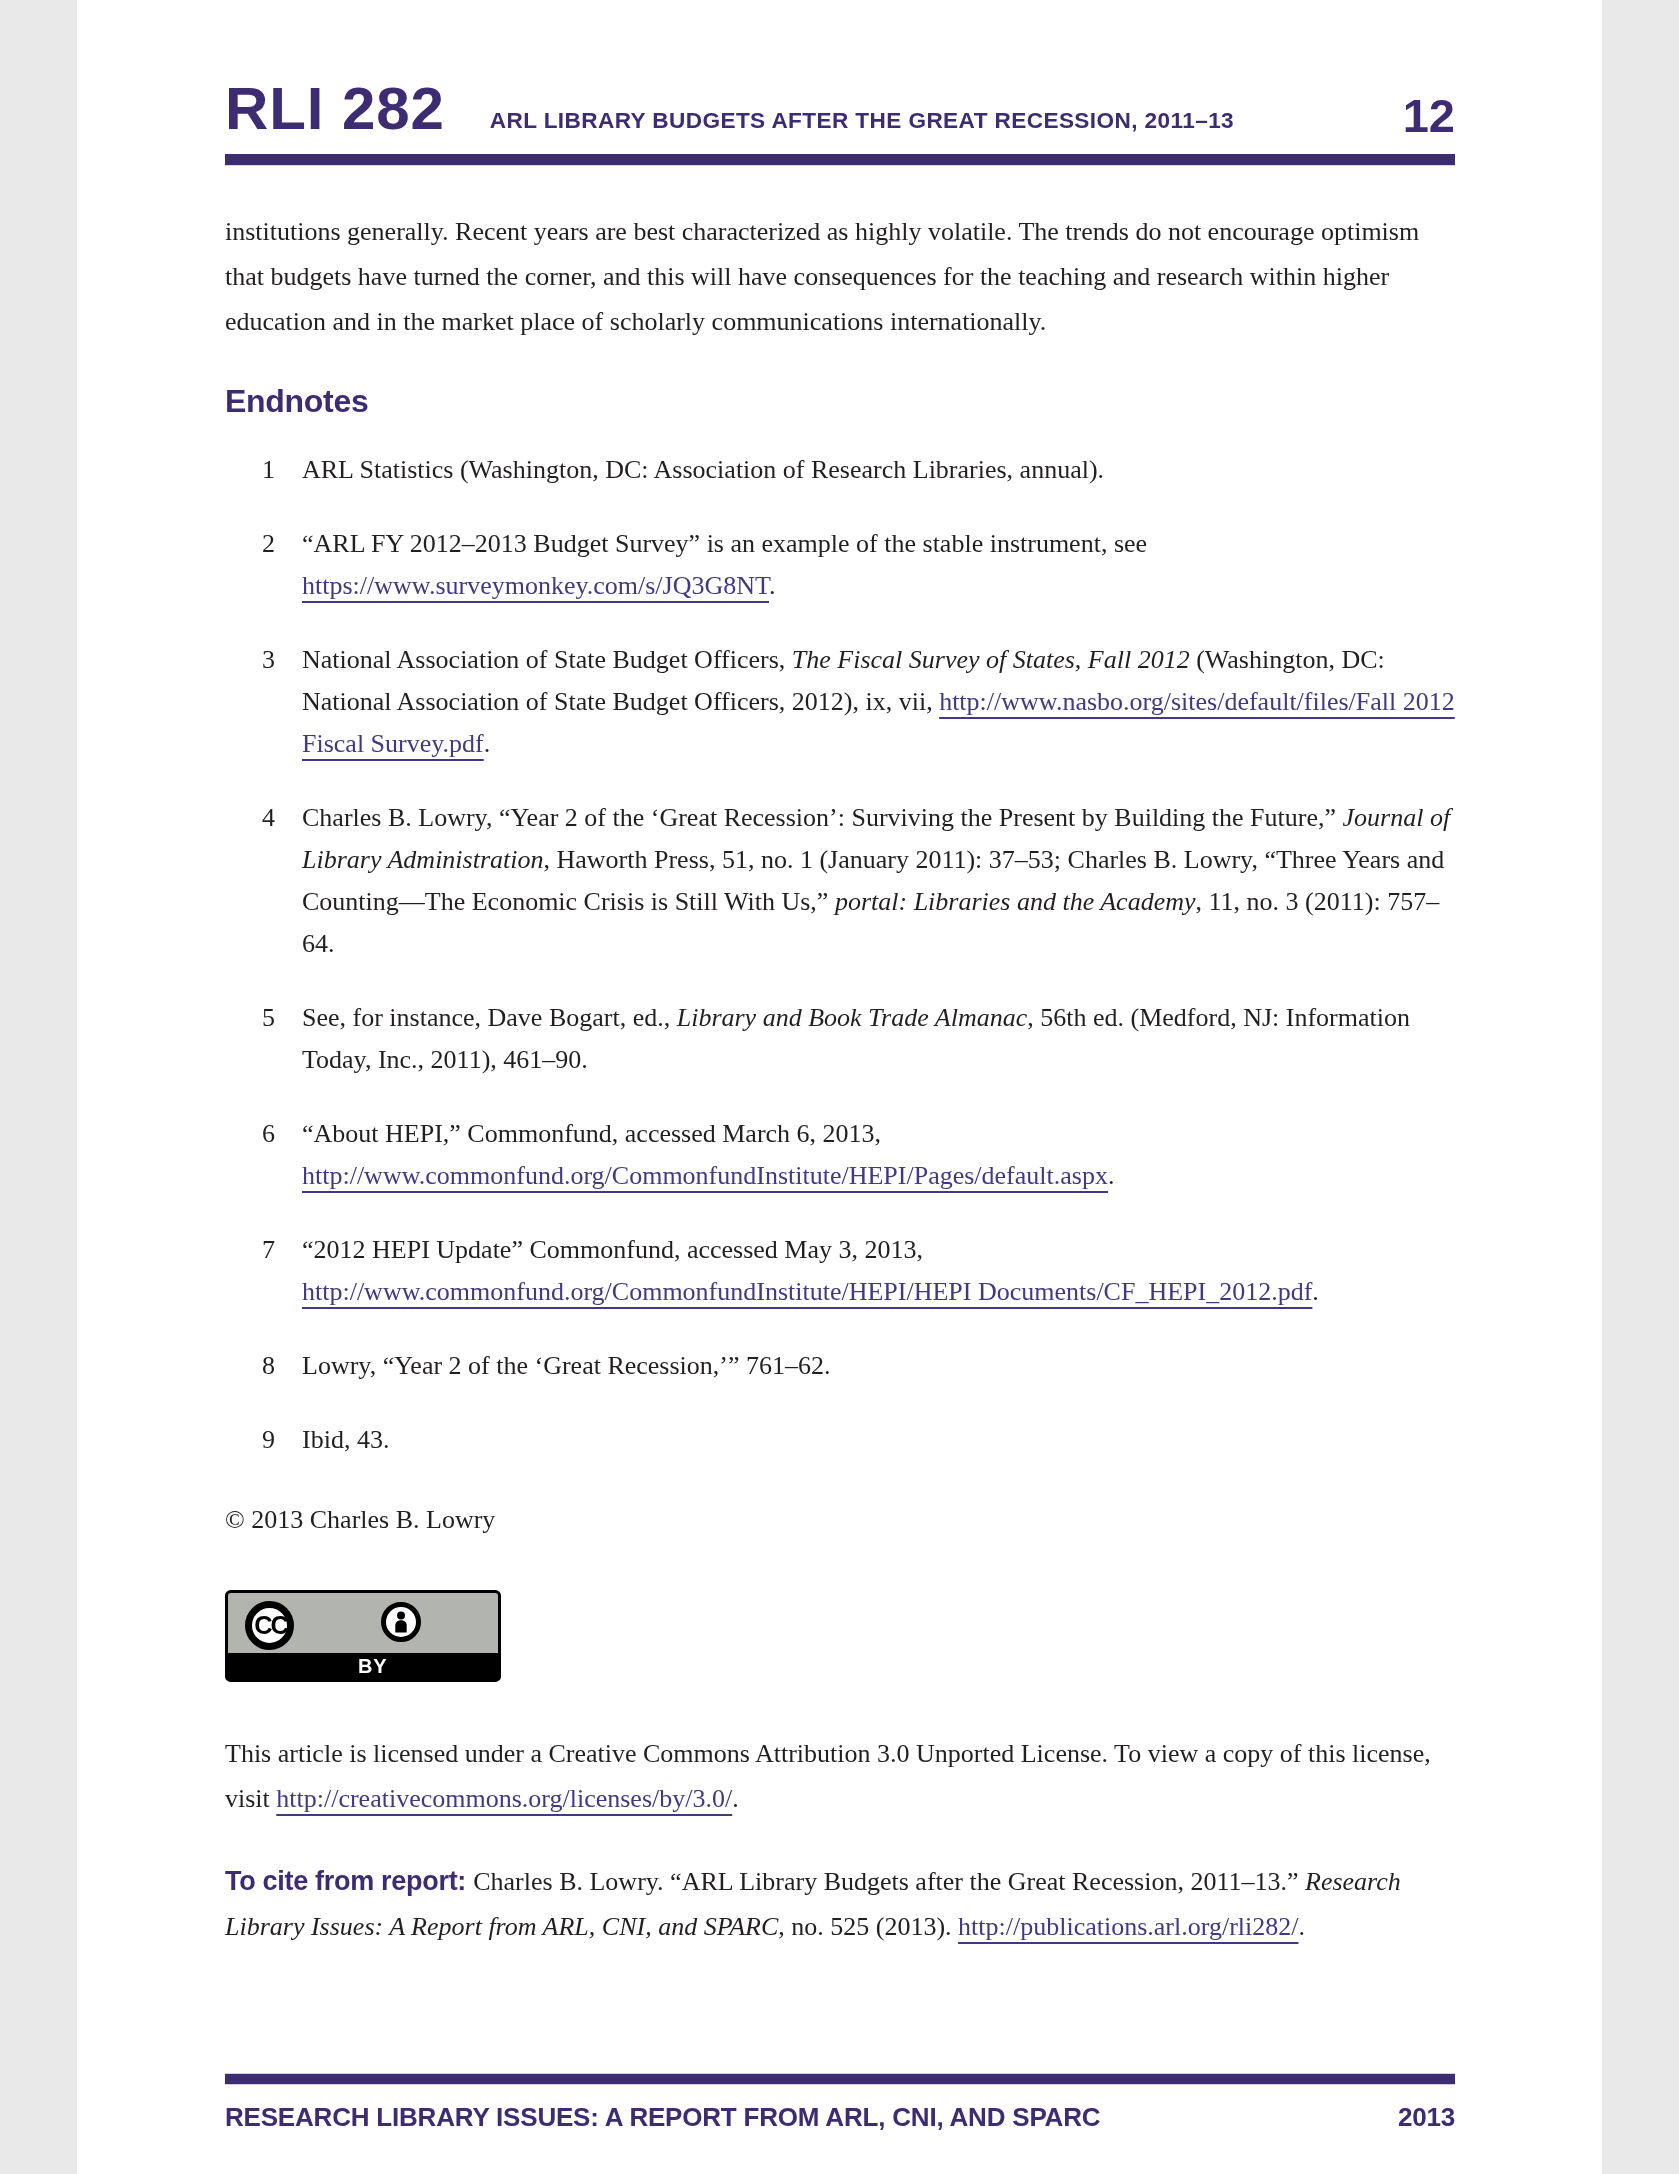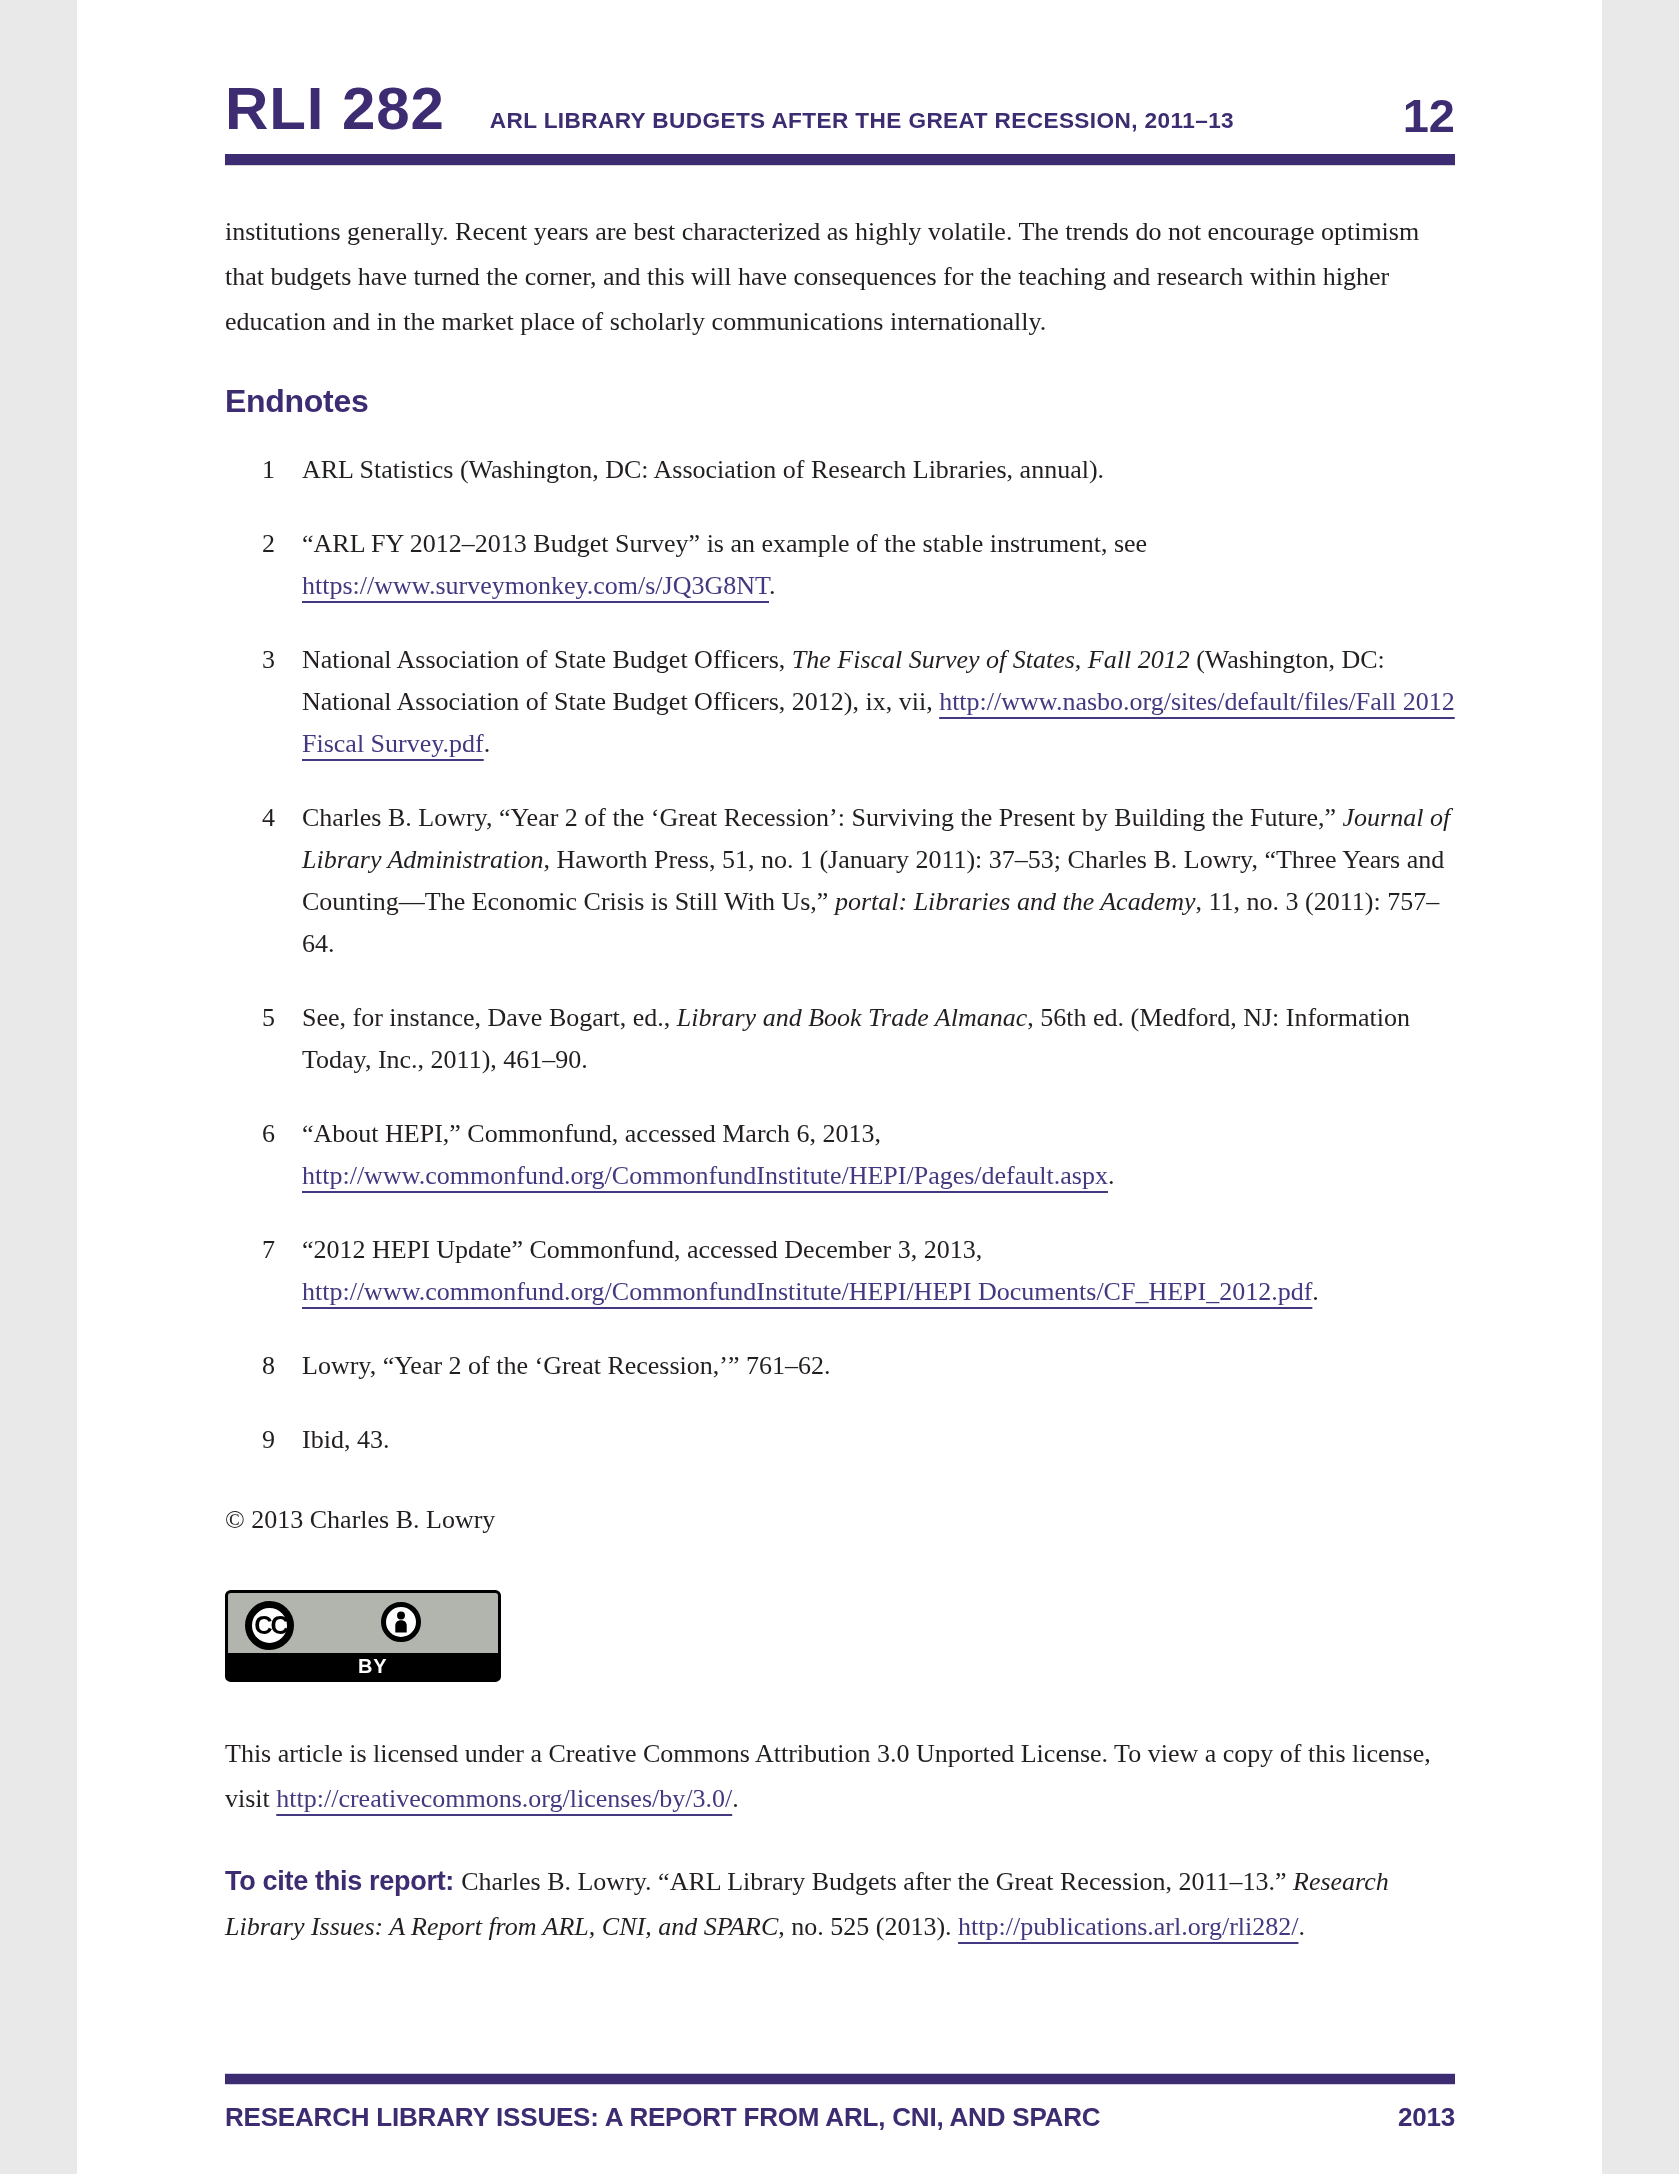--- a/index.html
+++ b/index.html
@@ -152,21 +152,21 @@
       <li class="endnote">
         <span class="num">5</span>
         <span class="body"><span>See, for instance, Dave Bogart, ed., </span><em class="it">Library and Book Trade Almanac</em><span>, 56th ed. (Medford, NJ: Information Today, Inc., 2011), 461–90.</span></span>
       </li>
       <li class="endnote">
         <span class="num">6</span>
         <span class="body"><span>“About HEPI,” Commonfund, accessed March 6, 2013, </span><a class="link" href="#">http://www.commonfund.org/CommonfundInstitute/HEPI/Pages/default.aspx</a><span>.</span></span>
       </li>
       <li class="endnote">
         <span class="num">7</span>
-        <span class="body"><span>“2012 HEPI Update” Commonfund, accessed December 3, 2013, </span><a class="link" href="#">http://www.commonfund.org/CommonfundInstitute/HEPI/HEPI Documents/CF_HEPI_2012.pdf</a><span>.</span></span>
+        <span class="body"><span>“2012 HEPI Update” Commonfund, accessed May 3, 2013, </span><a class="link" href="#">http://www.commonfund.org/CommonfundInstitute/HEPI/HEPI Documents/CF_HEPI_2012.pdf</a><span>.</span></span>
       </li>
       <li class="endnote">
         <span class="num">8</span>
         <span class="body"><span>Lowry, “Year 2 of the ‘Great Recession,’” 761–62.</span></span>
       </li>
       <li class="endnote">
         <span class="num">9</span>
         <span class="body"><span>Ibid, 43.</span></span>
       </li>
     </ol>
@@ -182,21 +182,21 @@
     <div class="person-circle">
       <svg viewBox="0 0 24 24" aria-hidden="true">
         <circle cx="12" cy="6.4" r="3.4" fill="#000"></circle>
         <path d="M12 10.5 c-3.1 0 -4.9 1.8 -4.9 4.6 L7.1 21 L16.9 21 L16.9 15.1 c0 -2.8 -1.8 -4.6 -4.9 -4.6 Z" fill="#000"></path>
       </svg>
     </div>
   </div>
 
   <p class="license"><span>This article is licensed under a Creative Commons Attribution 3.0 Unported License. To view a copy of this license, visit </span><a class="link" href="#">http://creativecommons.org/licenses/by/3.0/</a><span>.</span></p>
 
-  <p class="citation"><strong class="lead">To cite this report: </strong><span>Charles B. Lowry. “ARL Library Budgets after the Great Recession, 2011–13.” </span><em class="it">Research Library Issues: A Report from ARL, CNI, and SPARC</em><span>, no. 525 (2013). </span><a class="link" href="#">http://publications.arl.org/rli282/</a><span>.</span></p>
+  <p class="citation"><strong class="lead">To cite from report: </strong><span>Charles B. Lowry. “ARL Library Budgets after the Great Recession, 2011–13.” </span><em class="it">Research Library Issues: A Report from ARL, CNI, and SPARC</em><span>, no. 525 (2013). </span><a class="link" href="#">http://publications.arl.org/rli282/</a><span>.</span></p>
 
   <footer class="ftr">
     <div class="ftr-rule"></div>
     <div class="ftr-row">
       <span>RESEARCH LIBRARY ISSUES: A REPORT FROM ARL, CNI, AND SPARC</span>
       <span>2013</span>
     </div>
   </footer>
 
 </div>

